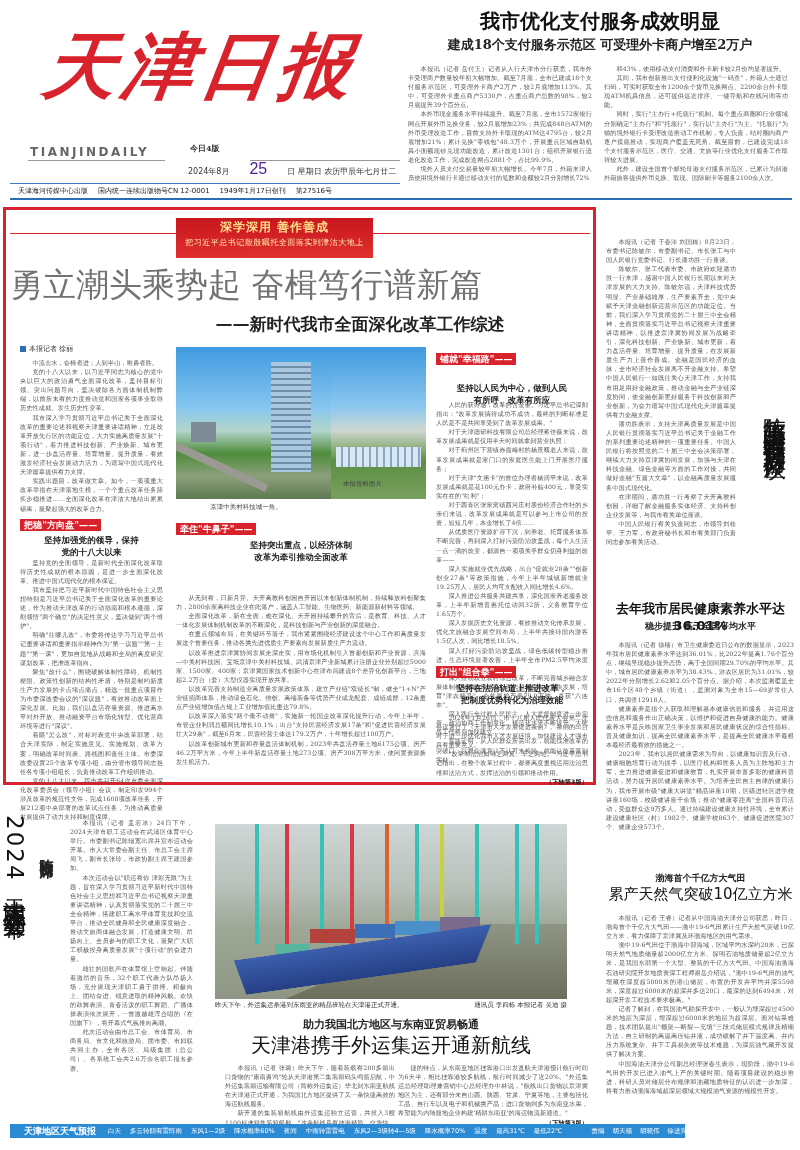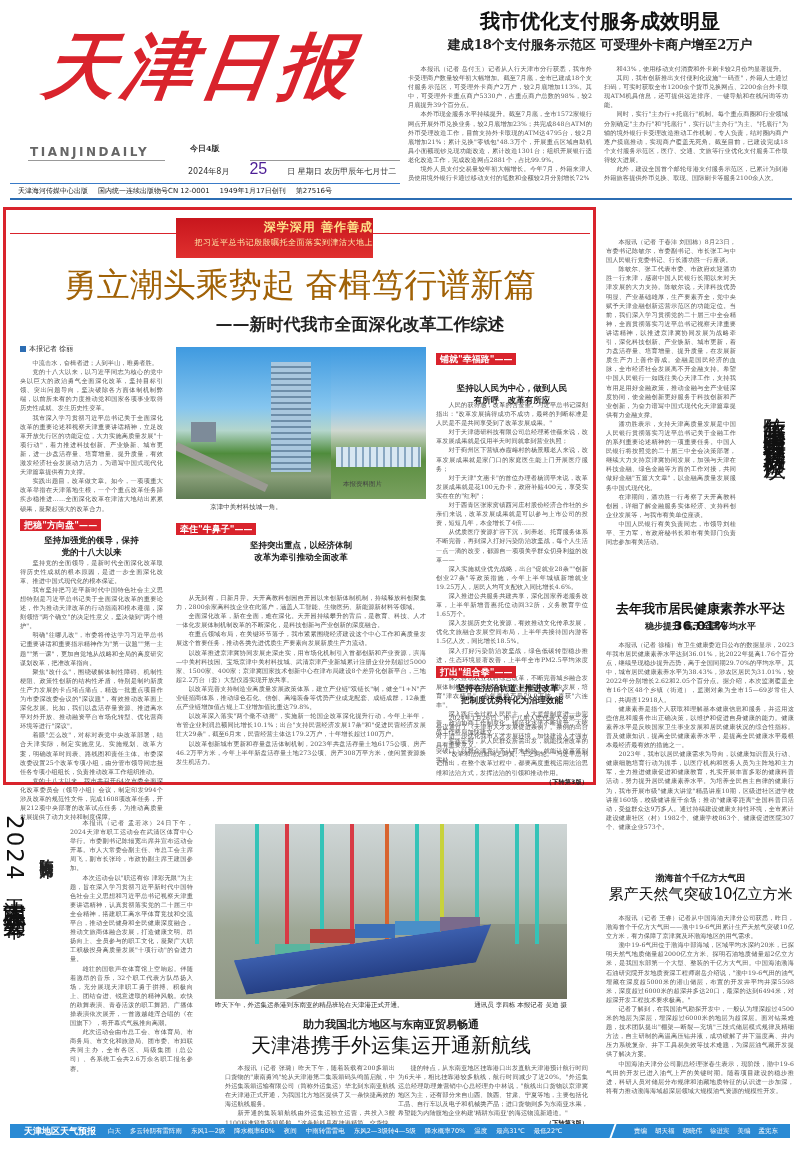--- a/index.html
+++ b/index.html
@@ -23,25 +23,25 @@
 
   
   .tr-title { left: 400px; top: 8px; width: 400px; text-align: center; font-family: "DejaVu Sans", sans-serif; font-weight: bold; font-size: 20px; color: #111; }
   .tr-sub { left: 400px; top: 36px; width: 400px; text-align: center; font-weight: bold; font-size: 13px; color: #222; }
   .tr-col1 { left: 408px; top: 64px; width: 184px; }
   .tr-col2 { left: 604px; top: 64px; width: 184px; }
   .tr-rule { left: 400px; top: 198px; width: 392px; height: 1.5px; background: #2c6db3; }
 
   
   .main-box { left: 3px; top: 207px; width: 593px; height: 578px; border: 3px solid #d9232c; }
-  .banner { left: 176px; top: 218px; width: 197px; height: 40px; background: linear-gradient(#c8161d, #e0302f); text-align: right; }
+  .banner { left: 176px; top: 218px; width: 197px; height: 40px; background: linear-gradient(#c8161d, #e0302f); text-align: center; }
   .banner-top { color: #ffe08a; font-weight: bold; font-size: 12px; line-height: 18px; letter-spacing: 1px; }
   .banner-bot { color: #ffe9a8; font-size: 8px; line-height: 14px; letter-spacing: 0.5px; }
   .banner-line { left: 10px; top: 233px; width: 580px; height: 1px; background: #d9232c; }
-  .main-headline { left: 10px; top: 263px; width: 580px; text-align: center; font-family: "DejaVu Sans", sans-serif; font-size: 33px; color: #a16207; letter-spacing: 0px; }
+  .main-headline { left: 10px; top: 263px; width: 580px; font-family: "DejaVu Sans", sans-serif; font-size: 33px; color: #737373; letter-spacing: 0px; }
   .main-deck { left: 130px; top: 313px; width: 460px; text-align: center; font-weight: bold; font-size: 17px; color: #222; }
   .byline { left: 20px; top: 344px; font-size: 7px; color: #333; font-family: "DejaVu Sans", sans-serif; display: flex; align-items: center; gap: 3px; }
   .byline .sq { width: 6px; height: 6px; background: #2c6db3; display: inline-block; }
   .col-a { left: 20px; top: 358px; width: 143px; }
   .photo1 { left: 176px; top: 347px; width: 155px; height: 152px; background: linear-gradient(180deg, #3f9ae0 0%, #86c6ef 40%, #b4d6cc 55%, #4f8c3c 70%, #8aa07a 85%, #5e7a52 100%); overflow: hidden; }
   .photo1 .bldg1 { position: absolute; left: 95px; top: 15px; width: 40px; height: 110px; background: repeating-linear-gradient(180deg, #a9c7de 0 4px, #6e8ea9 4px 6px); }
   .photo1 .bldg2 { position: absolute; left: 15px; top: 75px; width: 25px; height: 20px; background: #7d8b99; }
   .photo1 .road { position: absolute; left: 0; top: 95px; width: 100px; height: 8px; background: #9a9a92; transform: rotate(25deg); transform-origin: left; }
   .photo2 { left: 331px; top: 347px; width: 95px; height: 152px; background: linear-gradient(180deg, #3f9ae0 0%, #8ec8ef 40%, #cfd8d0 55%, #5c8f41 75%, #7aa060 100%); overflow: hidden; }
   .photo2 .bldg { position: absolute; left: 5px; top: 100px; width: 85px; height: 20px; background: repeating-linear-gradient(90deg, #d8e7f2 0 5px, #8aa8c2 5px 7px); }
@@ -82,21 +82,21 @@
   .port-photo .crane { position: absolute; width: 4px; top: 0; height: 120px; }
   .port-caption { left: 215px; top: 1001px; width: 352px; font-size: 6.5px; color: #333; display: flex; justify-content: space-between; }
   .port-caption .credit { font-family: "DejaVu Sans", sans-serif; }
 
   .p-kicker { left: 215px; top: 1017px; width: 352px; text-align: center; font-weight: bold; font-size: 11px; color: #222; }
   .p-title { left: 215px; top: 1032px; width: 352px; text-align: center; font-family: "DejaVu Sans", sans-serif; font-size: 20px; color: #111; }
   .p-col1 { left: 225px; top: 1063px; width: 170px; }
   .p-col2 { left: 398px; top: 1063px; width: 190px; }
 
   
-  .weather { left: 10px; top: 1124px; width: 780px; height: 14px; background: #2a8ad4; display: flex; align-items: center; color: #fff; font-family: "DejaVu Sans", sans-serif; font-size: 6.5px; white-space: nowrap; }
+  .weather { left: 10px; top: 1124px; width: 675px; height: 14px; background: #2a8ad4; display: flex; align-items: center; color: #fff; font-family: "DejaVu Sans", sans-serif; font-size: 6.5px; white-space: nowrap; }
   .weather .w-title { font-size: 9px; font-weight: bold; margin: 0 12px 0 14px; }
   .weather .w-item { margin-right: 9px; }
   .weather .slash { width: 2px; height: 16px; background: #fff; transform: skewX(-20deg); margin: 0 20px 0 auto; }
   .weather .staff { margin-right: 8px; }
   .weather .staff:last-child { margin-right: 12px; }
 
   .more { font-family: "DejaVu Sans", sans-serif; font-weight: bold; color: #222; text-indent: 0; text-align: right; }
 </style>
 </head>
 <body>

